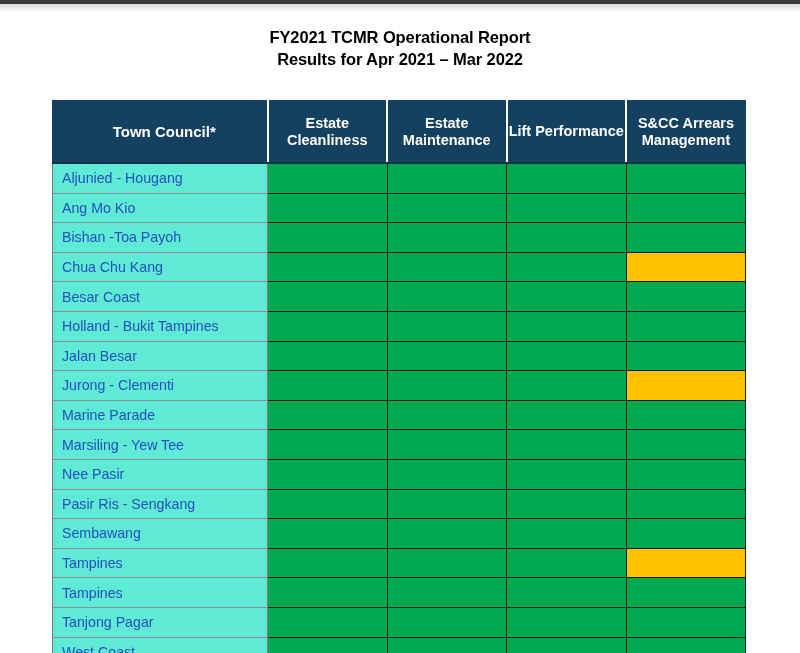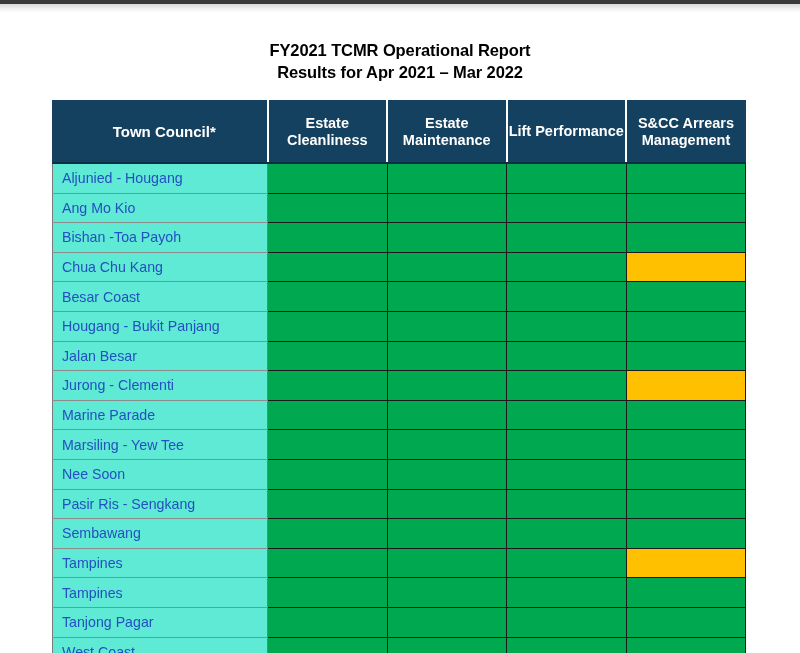--- a/index.html
+++ b/index.html
@@ -28,21 +28,21 @@
     position: absolute;
     top: 4px; left: 0;
     width: 800px;
     height: 9px;
     background: linear-gradient(to bottom, #d8d8d8 0%, #f2f2f2 55%, #ffffff 100%);
   }
 
   
   .title-block {
     position: absolute;
-    top: 39px;
+    top: 26px;
     left: 0;
     width: 800px;
     text-align: center;
   }
   .title-line {
     font-size: 16.5px;
     font-weight: bold;
     color: #000000;
     line-height: 22px;
     letter-spacing: -0.1px;
@@ -217,21 +217,21 @@
           <span class="sr-only">green</span>
         </td>
         <td class="rating green">
           <span class="sr-only">green</span>
         </td>
         <td class="rating green">
           <span class="sr-only">green</span>
         </td>
       </tr>
       <tr>
-        <td class="tc-name">Hougang - Bukit Panjang</td>
+        <td class="tc-name">Holland - Bukit Tampines</td>
         <td class="rating green">
           <span class="sr-only">green</span>
         </td>
         <td class="rating green">
           <span class="sr-only">green</span>
         </td>
         <td class="rating green">
           <span class="sr-only">green</span>
         </td>
         <td class="rating green">
@@ -292,21 +292,21 @@
           <span class="sr-only">green</span>
         </td>
         <td class="rating green">
           <span class="sr-only">green</span>
         </td>
         <td class="rating green">
           <span class="sr-only">green</span>
         </td>
       </tr>
       <tr>
-        <td class="tc-name">Nee Soon</td>
+        <td class="tc-name">Nee Pasir</td>
         <td class="rating green">
           <span class="sr-only">green</span>
         </td>
         <td class="rating green">
           <span class="sr-only">green</span>
         </td>
         <td class="rating green">
           <span class="sr-only">green</span>
         </td>
         <td class="rating green">

